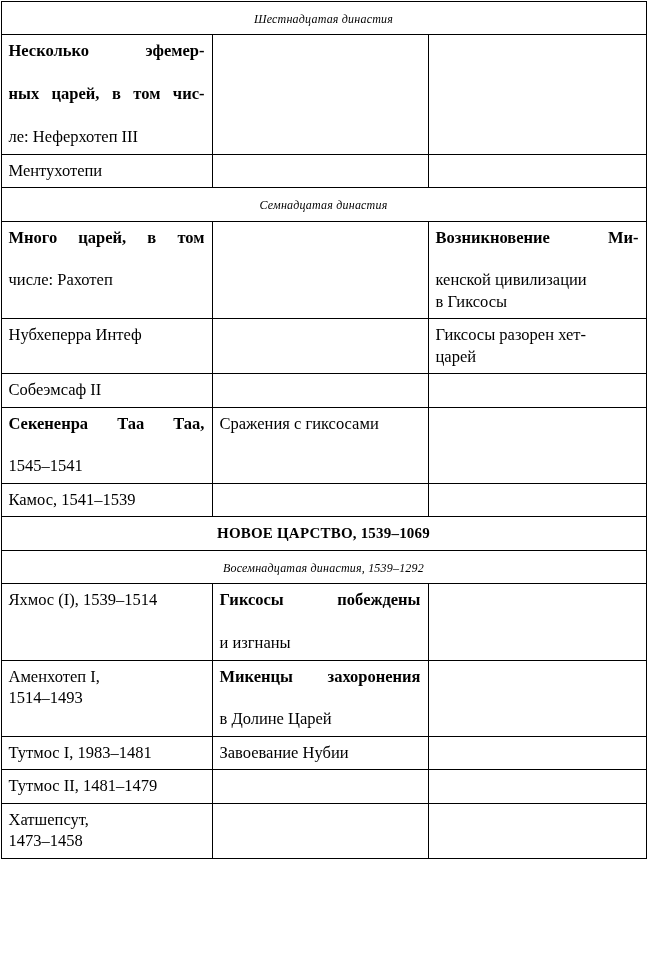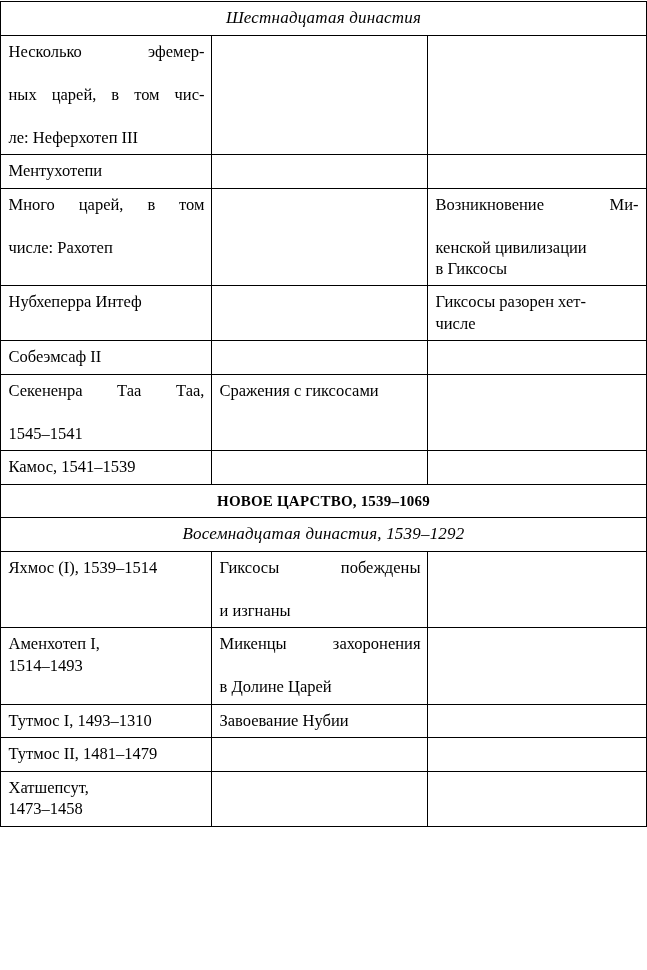--- a/index.html
+++ b/index.html
@@ -35,35 +35,36 @@
     hyphens: manual;
     word-spacing: 0;
   }
   #chrono-table tr.dynasty-row td,
   #chrono-table tr.kingdom-row td {
     text-align: center;
     text-justify: auto;
   }
   .dynasty-head {
     font-style: italic;
-    font-size: 17px;
+    font-size: 12px;
     letter-spacing: 0.2px;
   }
   .kingdom-head {
     font-weight: bold;
     font-size: 15px;
     letter-spacing: 0.2px;
   }
   tr.dynasty-row td { padding-top: 8px; padding-bottom: 9px; }
   tr.kingdom-row td { padding-top: 15px; padding-bottom: 16px; }
 
   
   .stretch {
     text-align: justify;
     text-justify: inter-word;
+    font-weight: bold;
   }
   .stretch::after {
     content: "";
     display: inline-block;
     width: 100%;
     height: 0;
   }
   .nostretch { text-align: left; font-family: Liberation Serif, serif; }
   .cell-empty { min-height: 1px; }
 </style>
@@ -103,20 +104,25 @@
         <div class="nostretch">Ментухотепи</div>
       </td>
       <td>
           <div class="cell-empty"></div>
         </td>
       <td>
           <div class="cell-empty"></div>
         </td>
     </tr>
 
+    <tr class="dynasty-row">
+      <td colspan="3">
+        <span class="dynasty-head">Семнадцатая династия</span>
+      </td>
+    </tr>
 
     <tr>
       <td>
         <div class="stretch">Много царей, в том</div>
         <div class="nostretch">числе: Рахотеп</div>
       </td>
       <td>
           <div class="cell-empty"></div>
         </td>
       <td>
@@ -128,21 +134,21 @@
 
     <tr>
       <td>
         <div class="nostretch">Нубхеперра Интеф</div>
       </td>
       <td>
           <div class="cell-empty"></div>
         </td>
       <td>
         <div class="nostretch">Гиксосы разорен хет-</div>
-        <div class="nostretch">числе</div>
+        <div class="nostretch">царей</div>
       </td>
     </tr>
 
     <tr>
       <td>
         <div class="nostretch">Собеэмсаф II</div>
       </td>
       <td>
           <div class="cell-empty"></div>
         </td>
@@ -210,21 +216,21 @@
         <div class="stretch">Микенцы захоронения</div>
         <div class="nostretch">в Долине Царей</div>
       </td>
       <td>
           <div class="cell-empty"></div>
         </td>
     </tr>
 
     <tr>
       <td>
-        <div class="nostretch">Тутмос I, 1493–1310</div>
+        <div class="nostretch">Тутмос I, 1983–1481</div>
       </td>
       <td>
         <div class="nostretch">Завоевание Нубии</div>
       </td>
       <td>
           <div class="cell-empty"></div>
         </td>
     </tr>
 
     <tr>

